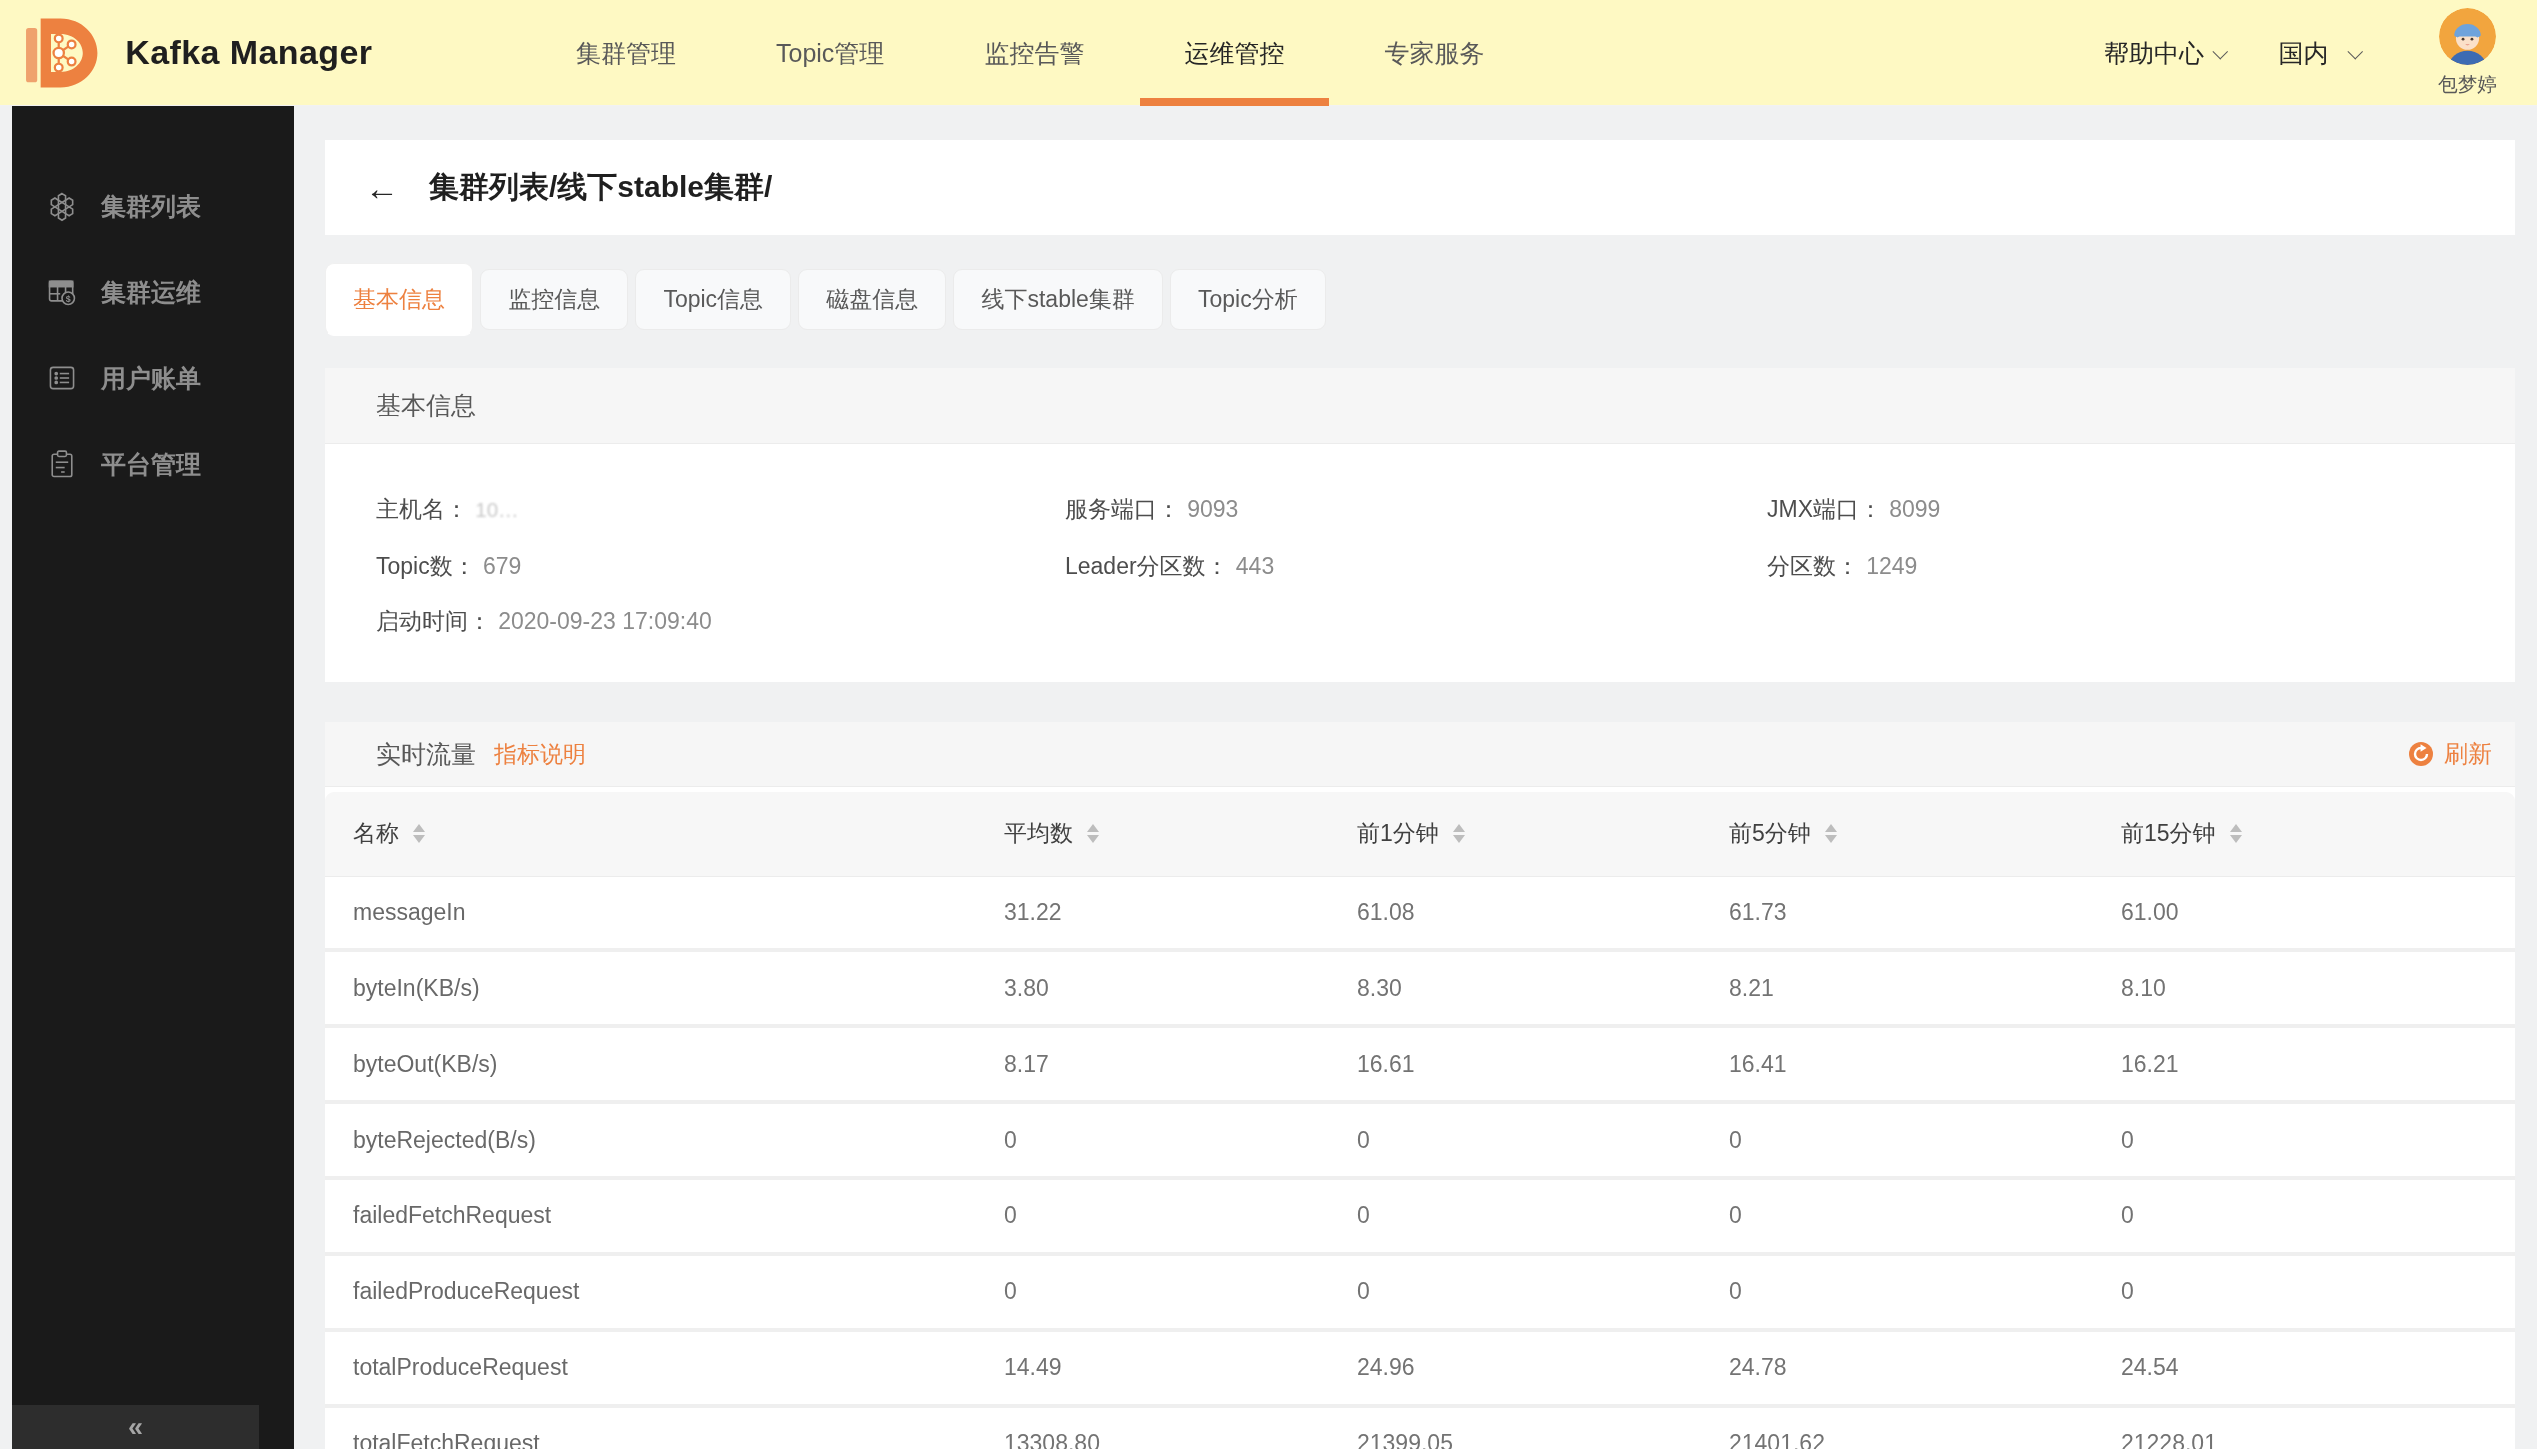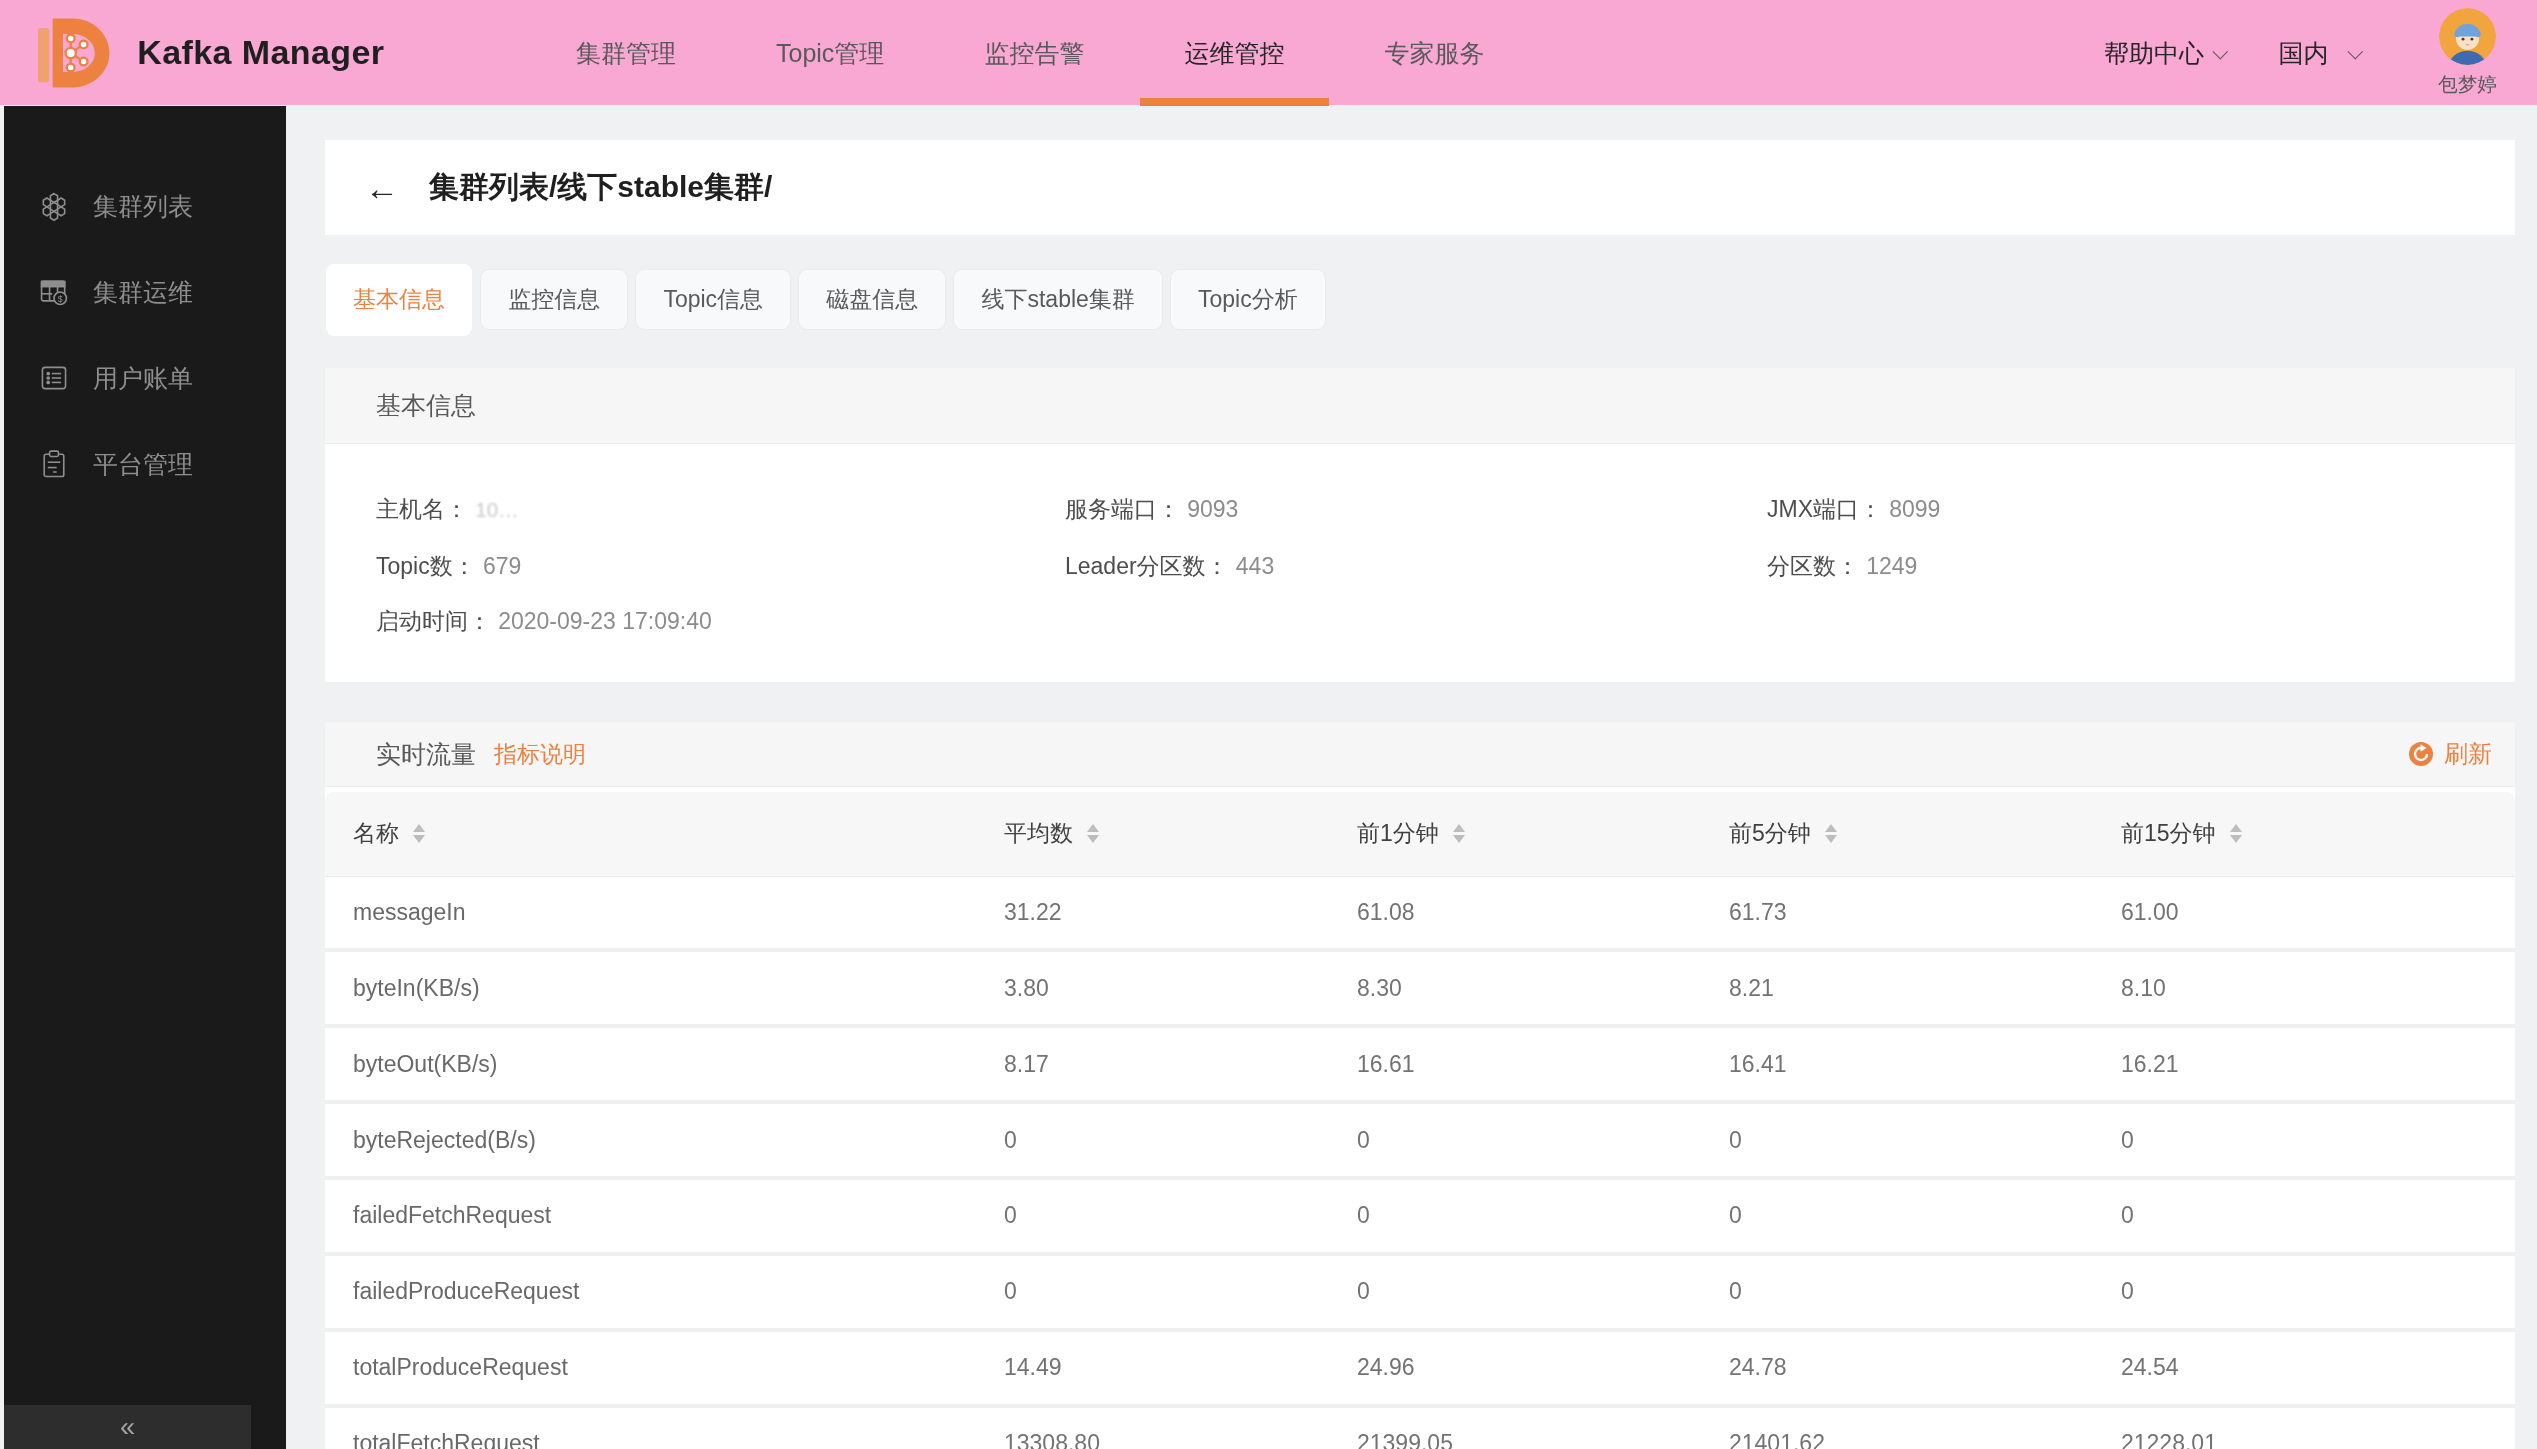--- a/index.html
+++ b/index.html
@@ -1,40 +1,40 @@
 <!DOCTYPE html>
 <html style="--accent: #ED8140;font-size:14.3px"><head>
 <meta charset="utf-8">
 <style>
   * { margin:0; padding:0; box-sizing:border-box; }
   html,body { width:2538px; height:1450px; overflow:hidden; }
   body { font-family:"Liberation Sans","DejaVu Sans",sans-serif; background:#f0f1f2; position:relative; color:#333; }
 
   
-  .topbar { position:absolute; top:0; left:0; width:2538px; height:106px; background:#f9a8d4; z-index:5;
-            display:flex; align-items:center; border-bottom:0.9px solid #f2f2f2;padding-left:12px; }
+  .topbar { position:absolute; top:0; left:0; width:2538px; height:106px; background:#fef9c3; z-index:5;
+            display:flex; align-items:center; border-bottom:0.9px solid #f2f2f2; }
   .logo { width:86px; height:86px; margin-left:14.3px; flex:0 0 auto; }
   .app-title { font-size:34px; font-weight:600; color:#1f1f1f; margin-left:25px; letter-spacing:0.4px; }
   .main-nav { position:absolute; left:526px; top:0; height:106px; display:flex; }
   .nav-item { position:relative; height:106px; display:flex; align-items:center; padding:0 50px;
               font-size:25px; color:#595959; cursor:pointer; }
   .nav-item.active { color:#262626; }
   .nav-item.active::after { content:""; position:absolute; left:5.4px; right:5.4px; bottom:0; height:8px; background:var(--accent); }
   .top-right { position:absolute; right:41px; top:0; height:106px; display:flex; align-items:center; }
   .hdr-link { display:flex; align-items:center; font-size:25px; color:#262626; cursor:pointer; }
   .chev { width:10.7px; height:10.7px; border-right:1.8px solid #595959; border-bottom:1.8px solid #595959;
           transform:rotate(45deg) translateY(-2.7px); margin-left:9px; }
   .help-link { margin-right:55px; }
   .region-link .chev { margin-left:19.7px; }
   .user-block { margin-left:79px; display:flex; flex-direction:column; align-items:center; cursor:pointer; }
   .avatar { width:57px; height:57px; border-radius:50%; overflow:hidden; }
   .user-name { font-size:19.7px; color:#595959; margin-top:5.4px; }
 
   
-  .sidebar { position:absolute; left:4px; top:106px; width:282px; height:1344px; background:#1a1a1a; z-index:4; }
+  .sidebar { position:absolute; left:12px; top:106px; width:282px; height:1344px; background:#1a1a1a; z-index:4;font-weight:bold; }
   .side-menu { padding-top:57px; }
   .side-item { height:86px; display:flex; align-items:center; padding-left:34px; cursor:pointer; }
   .side-item .sicon { width:32px; height:32px; flex:0 0 auto; }
   .side-item .slabel { font-size:25px; color:#8e8e8e; margin-left:23px; }
   .collapse-bar { position:absolute; left:0; bottom:0; width:247px; height:45px; background:#2d2d2d;
                   display:flex; align-items:center; justify-content:center; cursor:pointer; }
   .collapse-bar .glyph { color:#a6a6a6; font-size:27px; line-height:1; }
 
   
   .content { position:absolute; left:282px; top:106px; width:2256px; height:1344px; padding:34px 23px 0 43px; overflow:hidden; }

